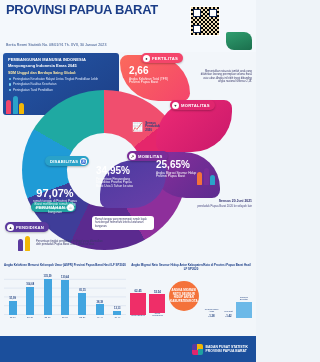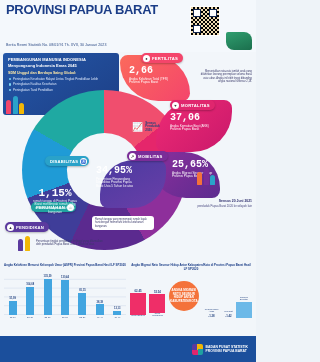--- a/index.html
+++ b/index.html
@@ -80,26 +80,26 @@
 
   #pill-fert { left:141px; top:53px; background:#f4456b; }
   #pill-mort { left:170px; top:100px; background:#e0266e; }
   #pill-mob  { left:127px; top:151px; background:#7a2d98; }
   #pill-pend { left:5px;  top:222px; background:#5b3a9e; }
   #pill-peru { left:31px; top:202px; background:#1fa2a0; }
   #pill-dis  { left:45px; top:156px; background:#2aa2c9; }
 
   
   .stat { position:absolute; color:#fff; }
-  .stat .num { font-size:10px; font-weight:bold; line-height:10px;font-family:Liberation Mono, monospace; }
+  .stat .num { font-size:10px; font-weight:bold; line-height:10px; }
   .stat .cap { font-size:3.1px; line-height:3.8px; margin-top:1.5px; opacity:.95; }
 
   #stat-fert { left:129px; top:66px; width:46px; }
   #stat-mort { left:170px; top:113px; width:44px; }
-  #stat-mob  { left:172px; top:160px; width:46px; }
+  #stat-mob  { left:156px; top:160px; width:46px; }
   #stat-edu  { left:108px; top:170px; width:46px; }
   #stat-dis  { left:96px;  top:166px; width:44px; }
   #stat-hous { left:30px;  top:188px; width:50px; text-align:center; }
   #stat-hous .num { font-size:11px; }
   #stat-hous .cap { color:#e9fbfb; }
 
   
   .blob { position:absolute; border-radius:50%; }
   #blob-fert { left:120px; top:55px;  width:70px; height:46px; background:linear-gradient(135deg,#fb6a5c,#f4456b); border-radius:8px 40px 8px 40px; }
   #blob-mort { left:156px; top:100px; width:76px; height:52px; background:linear-gradient(135deg,#ee2b74,#c9186b); border-radius:40px 8px 40px 8px; }
@@ -220,34 +220,30 @@
   </div>
   <div class="pill rev" id="pill-dis">
     <span class="ic">♿</span>
     <span>DISABILITAS</span>
   </div>
 
   <div class="stat" id="stat-fert">
     <div class="num">2,66</div>
     <div class="cap">Angka Kelahiran Total (TFR) Provinsi Papua Barat</div>
   </div>
-  <div class="stat" id="stat-mort">
-    <div class="num">37,06</div>
-    <div class="cap">Angka Kematian Bayi (AKB) Provinsi Papua Barat</div>
-  </div>
   <div class="stat" id="stat-mob">
     <div class="num">25,65%</div>
     <div class="cap">Angka Migrasi Seumur Hidup Provinsi Papua Barat</div>
   </div>
   <div class="stat" id="stat-dis">
     <div class="num">34,95%</div>
     <div class="cap">Persentase Penyandang Disabilitas Provinsi Papua Barat Usia 5 Tahun ke atas</div>
   </div>
   <div class="stat" id="stat-hous">
-    <div class="num">1,15%</div>
+    <div class="num">97,07%</div>
     <div class="cap">rumah tangga di Provinsi Papua Barat menempati rumah yang memenuhi aspek ketahanan bangunan</div>
   </div>
 
   <div class="fert-note">Menunjukkan rata-rata jumlah anak yang dilahirkan seorang perempuan selama masa usia subur. Angka ini lebih tinggi dibanding angka nasional sebesar 2,18.</div>
   <div class="peru-note">Rumah tangga yang menempati rumah layak huni dengan memenuhi kriteria ketahanan bangunan.</div>
   <div class="edu-note">Persentase tingkat pendidikan tertinggi yang ditamatkan oleh penduduk Papua Barat usia 5 tahun ke atas.</div>
 
   <div class="date-note">
     <div class="d">Sensus 20 Juni 2021</div>
     <div class="t">penduduk Papua Barat 2020 ke wilayah lain</div>

